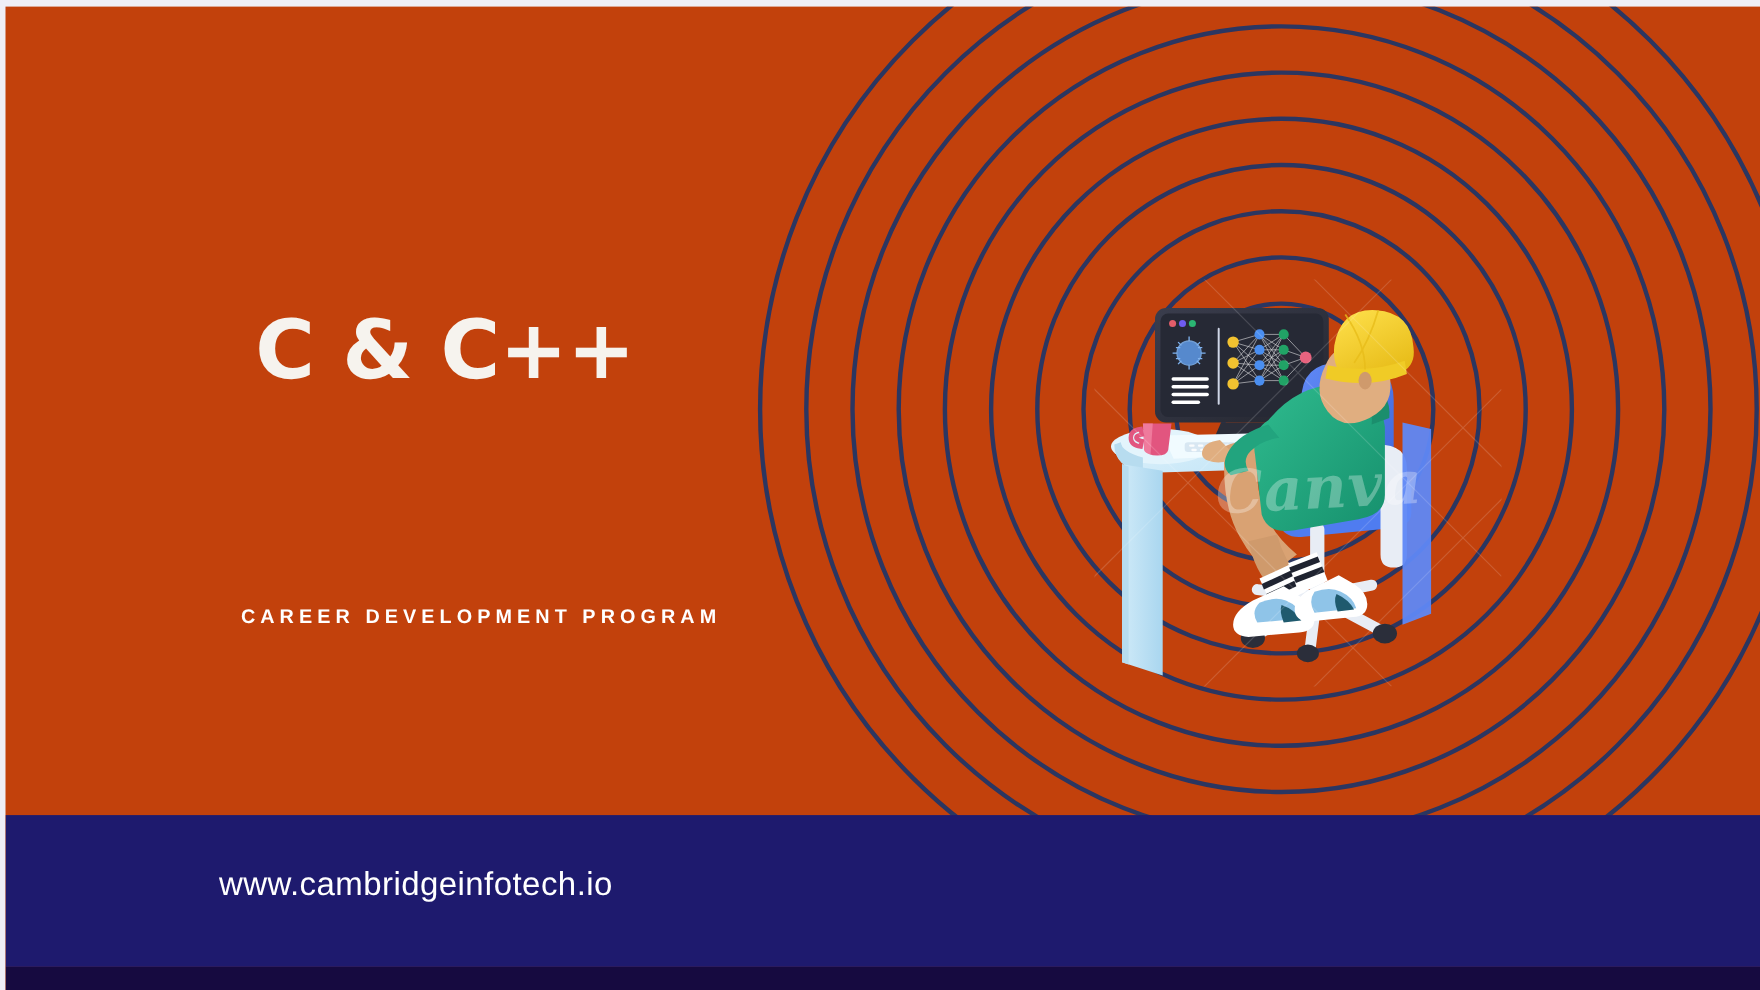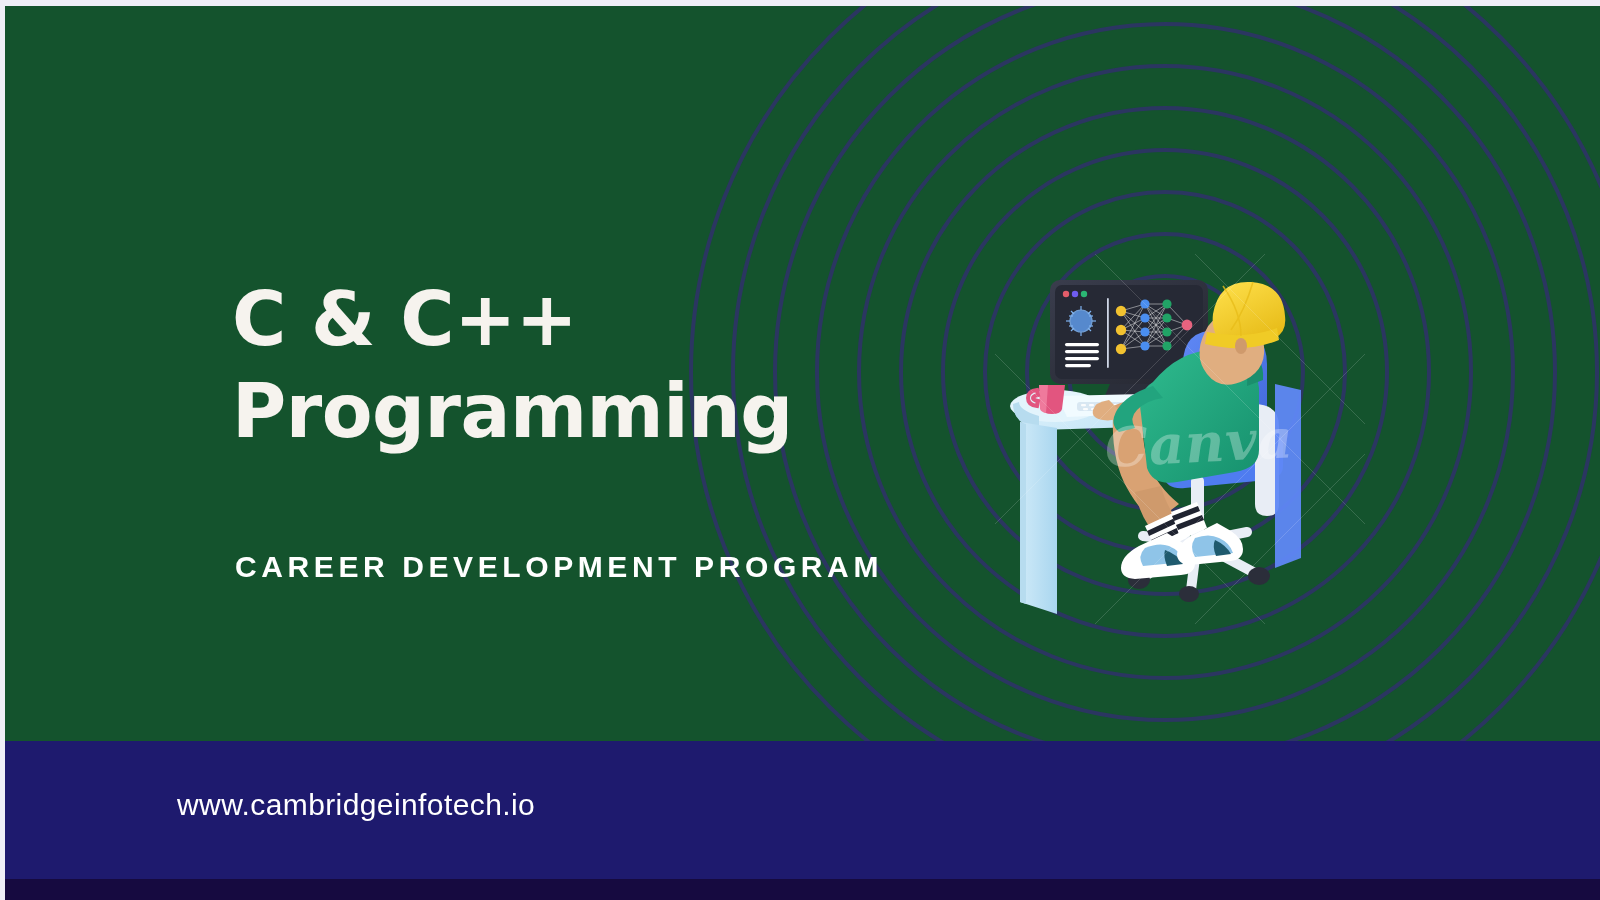--- a/index.html
+++ b/index.html
@@ -13,21 +13,21 @@
     width:1600px;
     height:900px;
     overflow:hidden;
     background:#efeff7;
   }
   
   .canvas{
     position:absolute;
     left:5px; top:6px;
     width:1595px; height:894px;
-    background:#14532d;
+    background:#c2410c;
     overflow:hidden;
   }
   
   .rings{
     position:absolute;
     left:0; top:0;
     width:1595px; height:894px;
     pointer-events:none;
   }
   .rings svg{display:block;}
@@ -44,26 +44,26 @@
     font-weight:700;
     font-size:74px;
     line-height:1.24;
     letter-spacing:-0.5px;
     margin:0;
     white-space:nowrap;
   }
   .headline .l2{display:block;}
   .subtitle{
     position:absolute;
-    left:230px;
+    left:214px;
     top:544px;
     color:#ffffff;
     font-family:"Liberation Sans", sans-serif;
     font-weight:600;
-    font-size:30px;
+    font-size:18px;
     letter-spacing:4.6px;
     white-space:nowrap;
   }
   
   .footer-band{
     position:absolute;
     left:0;
     top:735px;
     width:1595px;
     height:138px;
@@ -80,21 +80,21 @@
   .footer-url, .footer-mail{
     position:absolute;
     color:#ffffff;
     font-family:"Liberation Sans", sans-serif;
     font-weight:400;
     font-size:30px;
     letter-spacing:0.4px;
     white-space:nowrap;
     top:782px;
   }
-  .footer-url{left:172px;}
+  .footer-url{left:194px;}
   .footer-mail{left:915px;}
   
   .illus{
     position:absolute;
     left:990px;
     top:248px;
     width:370px;
     height:370px;
   }
   .illus svg{display:block;}
@@ -140,21 +140,20 @@
           <circle cx="1160" cy="366" r="390"></circle>
           <circle cx="1160" cy="366" r="432"></circle>
           <circle cx="1160" cy="366" r="474"></circle>
         </g>
       </svg>
     </div>
 
     <div class="textblock">
       <h1 class="headline">
         <span class="l1">C &amp; C++</span>
-        <span class="l2">Programming</span>
       </h1>
     </div>
 
     <div class="subtitle">CAREER DEVELOPMENT PROGRAM</div>
 
     <div class="illus">
       <svg width="370" height="370" viewBox="0 0 370 370" xmlns="http://www.w3.org/2000/svg">
         <defs>
           <linearGradient id="deskTop" x1="0" y1="0" x2="1" y2="0.4">
             <stop offset="0" stop-color="#dff2fb"></stop>

